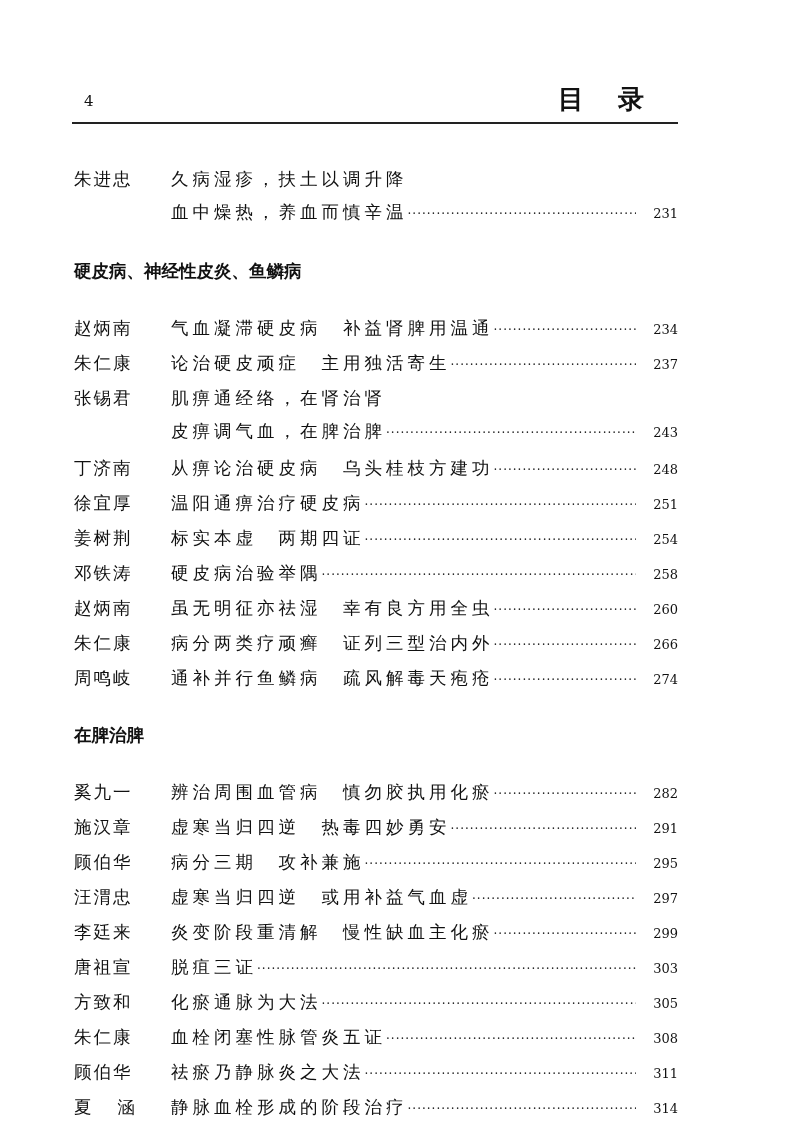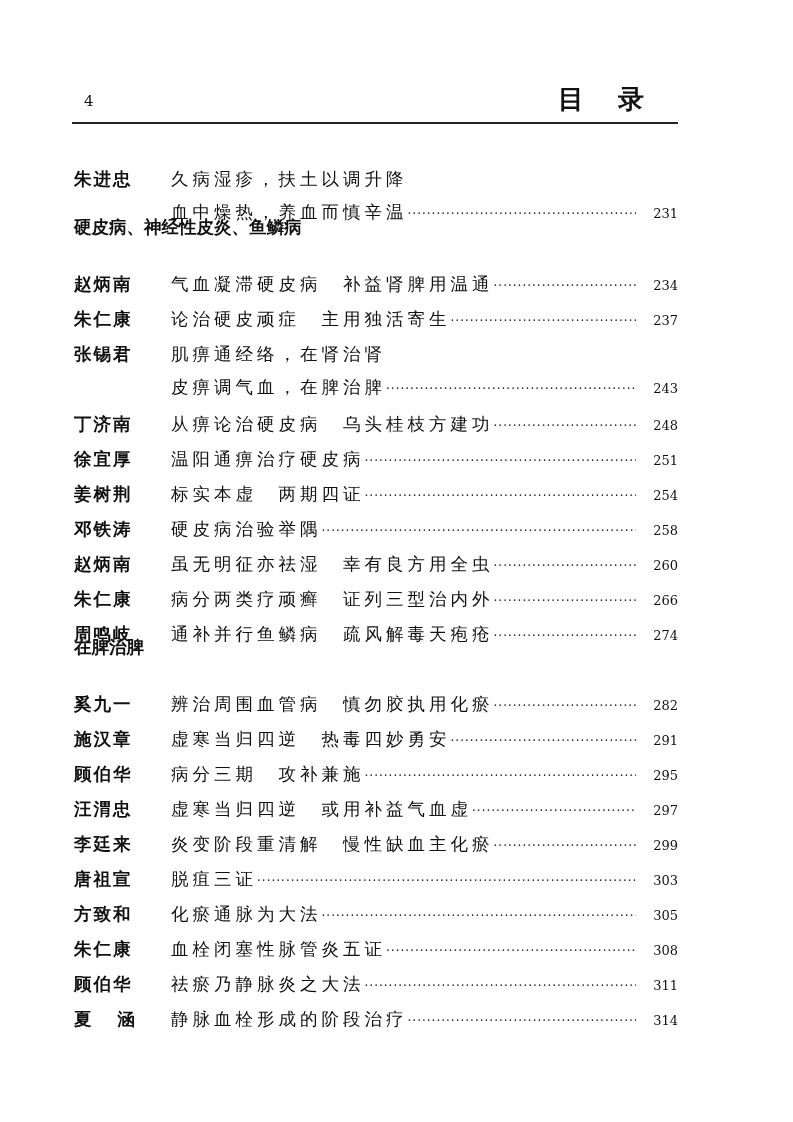--- a/index.html
+++ b/index.html
@@ -7,22 +7,22 @@
          font-family: "DejaVu Serif", "Liberation Serif", serif; color: #111; }
   .header { position: absolute; left: 72px; top: 82px; width: 606px; height: 38px; }
   .page-num { position: absolute; left: 12px; top: 10px; font-size: 15px; }
   .title { position: absolute; left: 0; right: 0; top: 0; text-align: right;
            font-size: 26px; font-weight: bold; letter-spacing: 34px; padding-left: 34px;
            font-family: "DejaVu Sans", sans-serif; }
   .rule { position: absolute; left: 72px; top: 122px; width: 606px; height: 0;
           border-top: 2px solid #222; }
   .toc { position: absolute; left: 74px; top: 140px; width: 604px; }
   .row { height: 35px; line-height: 35px; display: flex; align-items: baseline; font-size: 17.5px; }
-  .section { font-weight: bold; font-family: "DejaVu Sans", sans-serif; font-size: 17.5px; }
-  .author { width: 97px; flex: none; font-weight: bold; letter-spacing: 2px; margin-top: 22px; }
+  .section { font-weight: bold; font-family: "DejaVu Sans", sans-serif; font-size: 17.5px; margin-top: 44px; }
+  .author { width: 97px; flex: none; font-weight: normal; letter-spacing: 2px; margin-top: 22px; }
   .author.spaced { letter-spacing: 26px; }
   .entry { display: flex; flex: 1; align-items: baseline; min-width: 0; }
   .entry-title { white-space: pre; letter-spacing: 4px; flex: none; margin-top: 20px; }
   .dots { flex: 1; overflow: hidden; white-space: nowrap; letter-spacing: 1px; font-size: 12px; color: #222; }
   .dots::before { content: "··································································································································"; }
   .page { flex: none; width: 42px; text-align: right; font-size: 13px; }
   .indent { width: 97px; flex: none; }
 </style>
 </head>
 <body>

